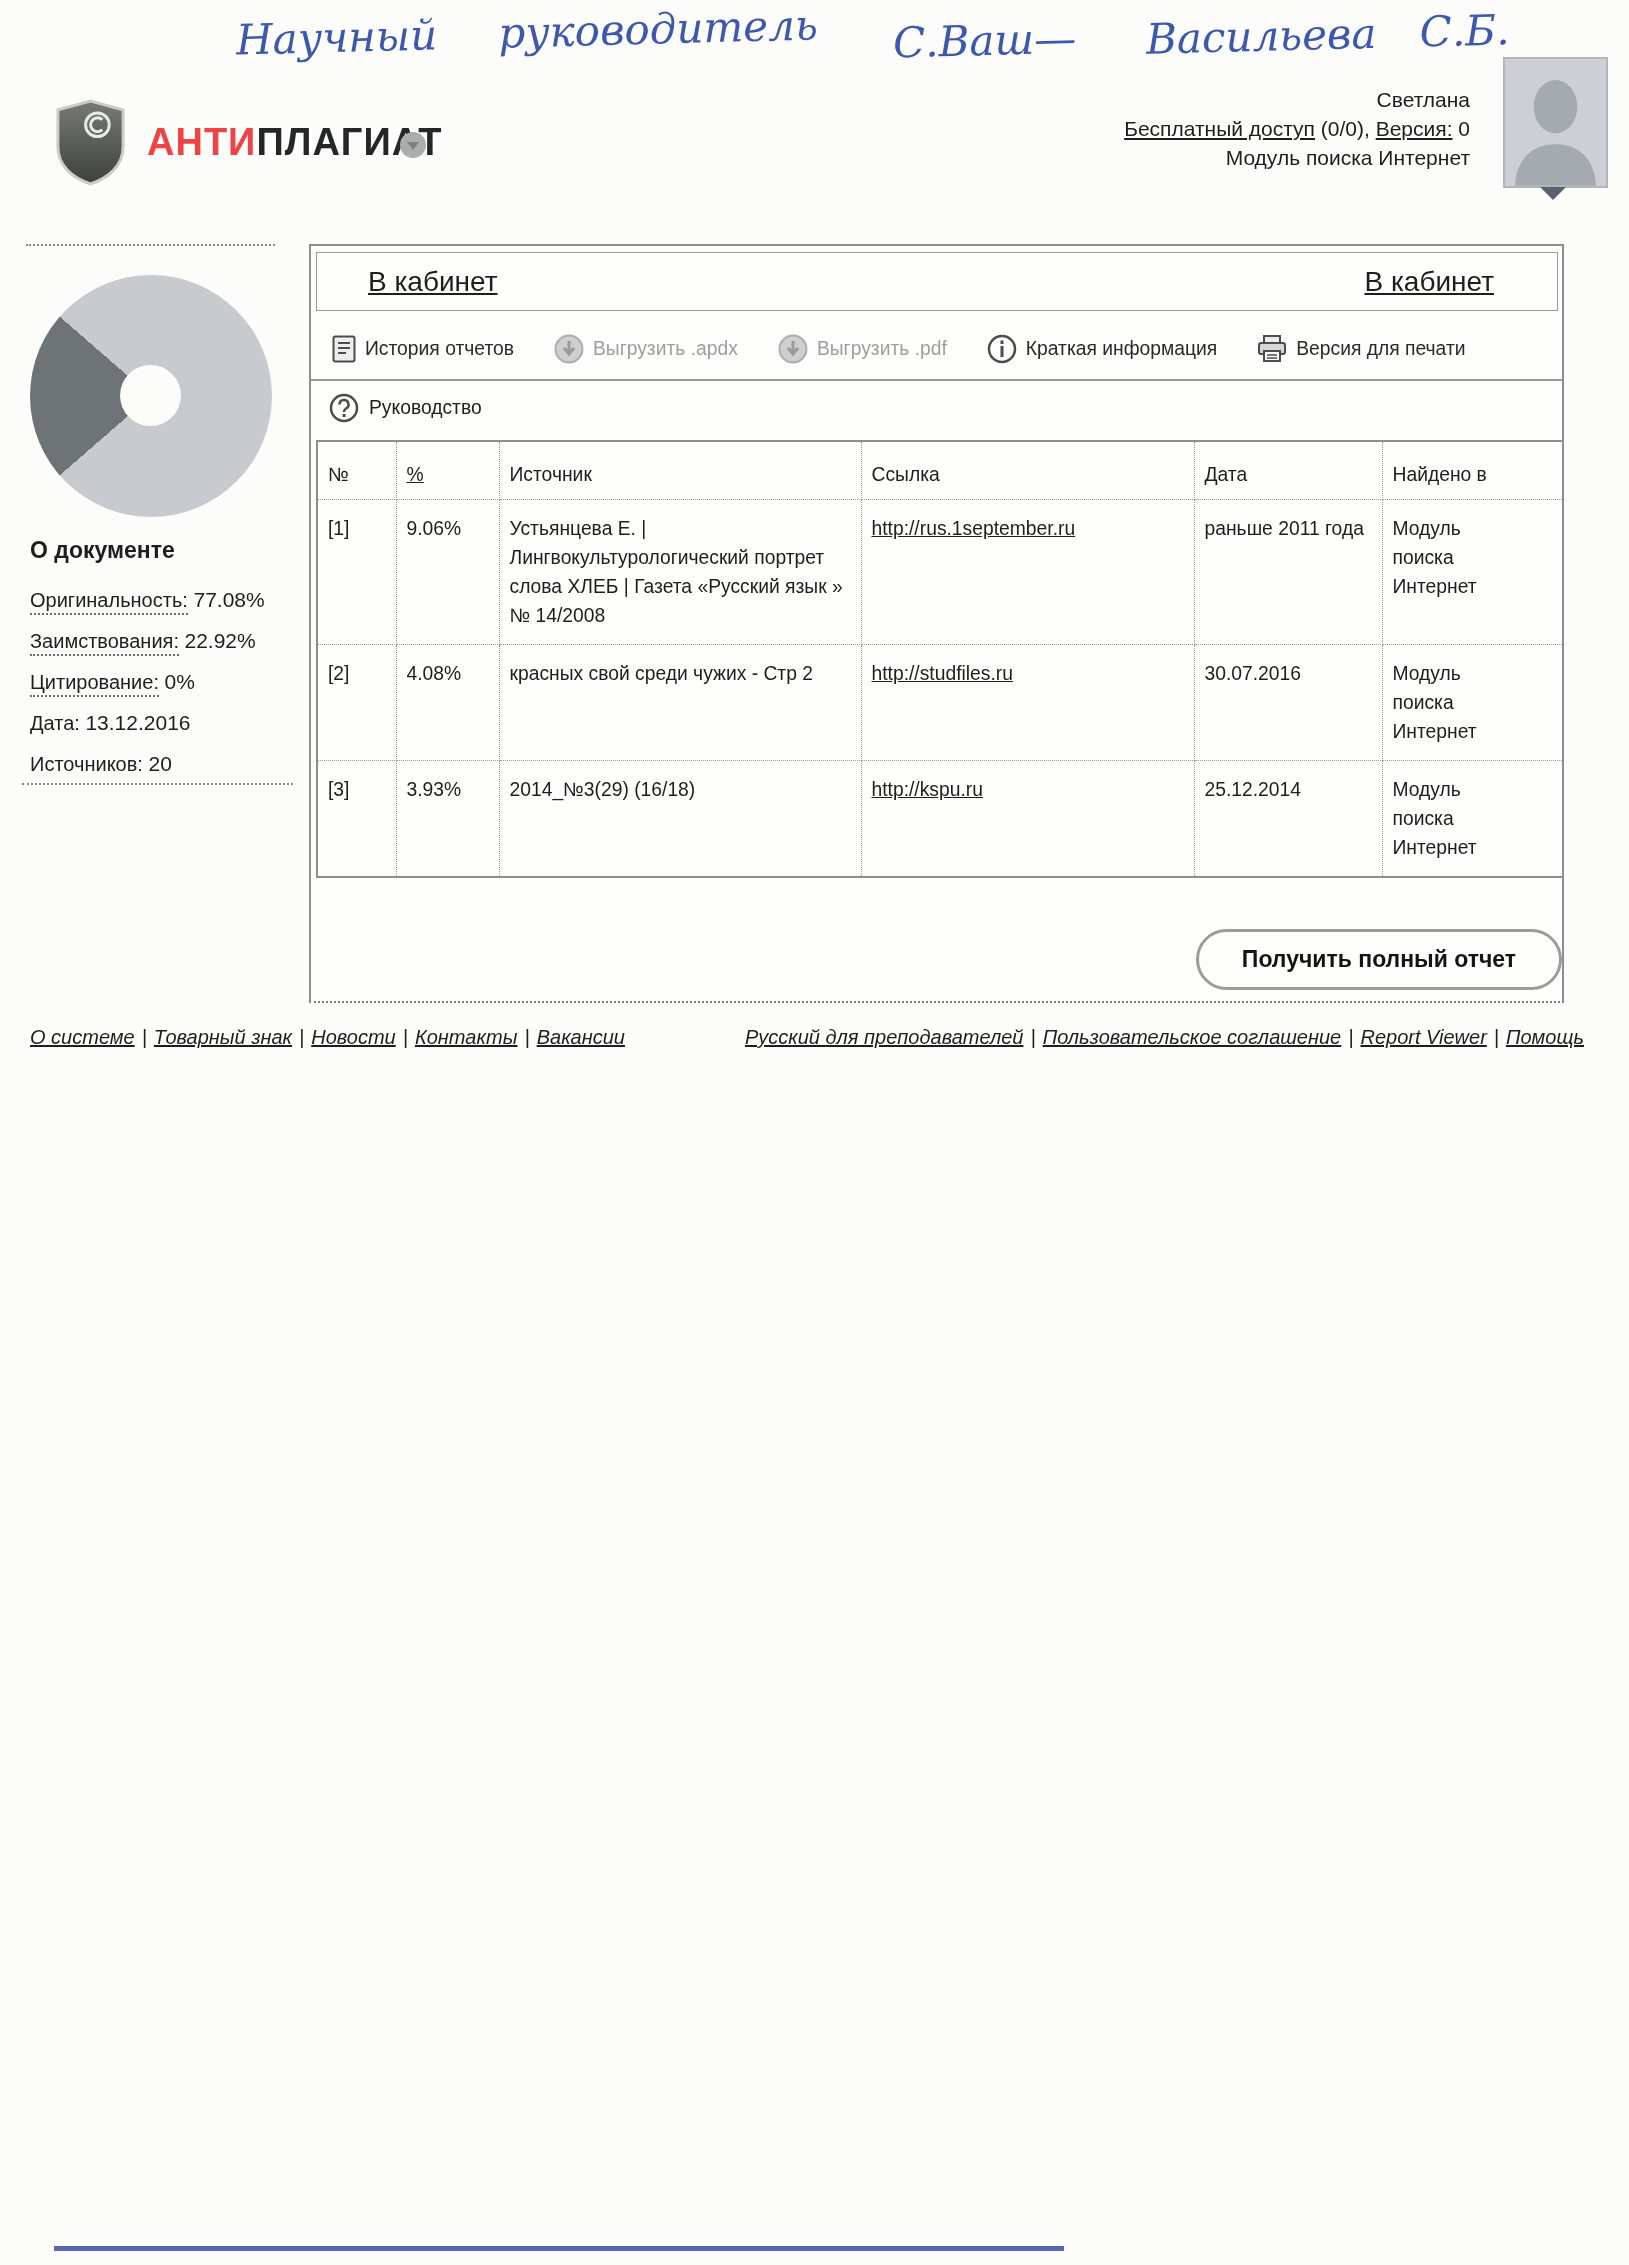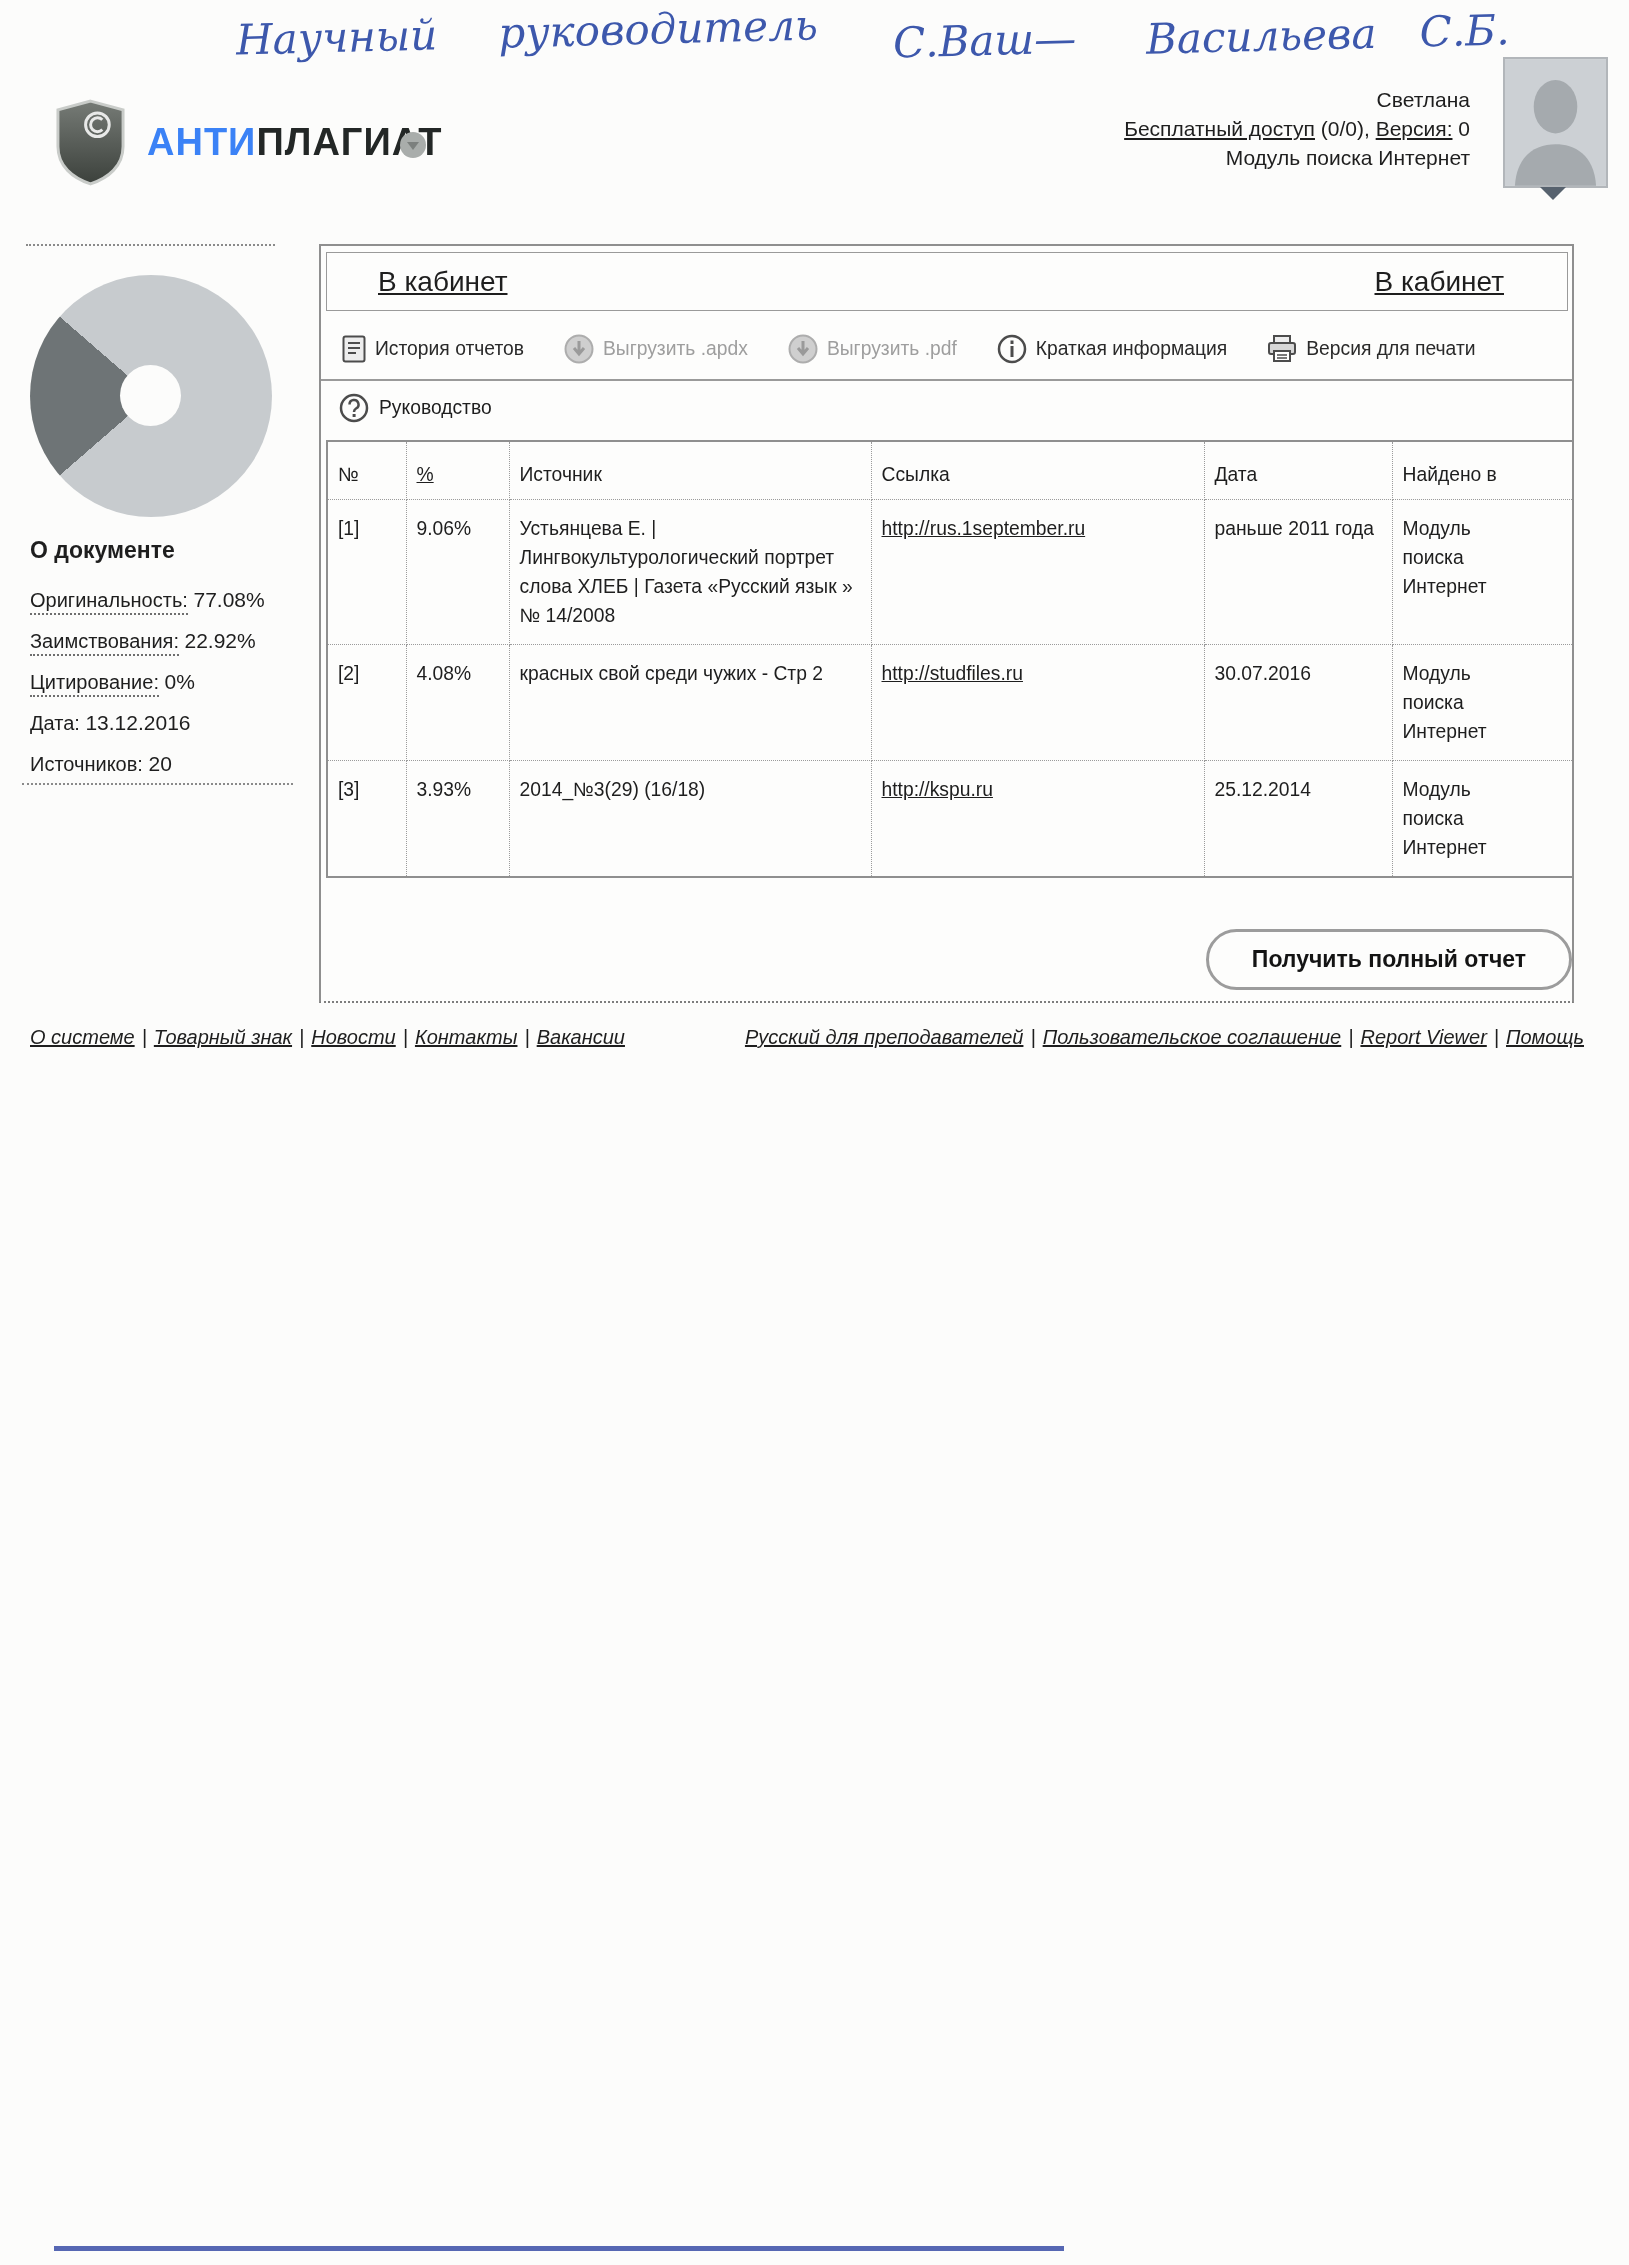--- a/index.html
+++ b/index.html
@@ -9,21 +9,21 @@
   
   .hw{position:absolute;font-family:"DejaVu Serif",serif;font-style:italic;color:#3d58ac;
       font-size:42px;white-space:nowrap;transform:rotate(-1.5deg);}
   .hw-label{left:236px;top:8px;word-spacing:48px;}
   .hw-sign{left:893px;top:16px;}
   .hw-name{left:1146px;top:10px;word-spacing:30px;}
   
   .logo{position:absolute;left:54px;top:99px;display:flex;align-items:center;text-decoration:none;}
   .shield{width:73px;height:87px;display:block;}
   .logo-text{margin-left:20px;font-size:38px;font-weight:bold;letter-spacing:1px;}
-  .logo-anti{color:#3b82f6;}
+  .logo-anti{color:#ef4444;}
   .logo-plagiat{color:#232726;}
   .tm-icon{position:absolute;left:400px;top:132px;width:26px;height:26px;border-radius:50%;
            background:#a9adab;display:flex;align-items:center;justify-content:center;}
   .tm-icon::after{content:"";width:0;height:0;border:6px solid transparent;border-top:8px solid #7c807e;margin-top:7px;}
   .user-info{position:absolute;right:160px;top:85px;text-align:right;font-size:21px;line-height:29px;}
   .avatar{position:absolute;left:1503px;top:57px;width:101px;height:127px;background:#ccd0d4;
           border:2px solid #b2b6ba;box-shadow:inset 0 0 0 3px #e4e6e8;cursor:pointer;}
   .avatar svg{display:block;width:100%;height:100%;}
   .avatar-arrow{position:absolute;left:1540px;top:187px;width:0;height:0;cursor:pointer;
           border-left:13px solid transparent;border-right:13px solid transparent;border-top:13px solid #57626e;}
@@ -35,21 +35,21 @@
          background:conic-gradient(#c7cbce 0deg 229deg,#6e7476 229deg 311deg,#c7cbce 311deg 360deg);}
   .donut::after{content:"";position:absolute;left:50%;top:50%;width:61px;height:61px;margin:-31px 0 0 -31px;
          border-radius:50%;background:#fcfcfb;}
   .about{position:absolute;left:30px;top:537px;width:272px;}
   .about-title{font-size:23px;font-weight:bold;margin-bottom:24px;}
   .stat{margin-bottom:17px;font-size:20px;line-height:24px;}
   .stat .lbl-dotted{border-bottom:2px dotted #6e6e6e;padding-bottom:2px;cursor:help;}
   .stat .val{font-size:21px;}
   
   .panel{position:absolute;left:309px;top:244px;width:1255px;height:759px;background:#fdfdfc;
-         border:2px solid #8f8f8f;border-bottom:2px dotted #7d7d7d;box-sizing:border-box;margin-left:10px;}
+         border:2px solid #8f8f8f;border-bottom:2px dotted #7d7d7d;box-sizing:border-box;}
   .titlebar{position:absolute;left:5px;right:4px;top:6px;height:57px;border:1px solid #9a9a9a;
             display:flex;align-items:center;font-size:28px;}
   .cab-left{margin-left:51px;}
   .panel-title{margin-left:24px;color:#242424;}
   .cab-right{margin-left:auto;margin-right:63px;}
   .toolbar{position:absolute;left:5px;right:4px;top:79px;height:48px;display:flex;align-items:center;
            gap:40px;padding-left:16px;font-size:19.3px;}
   .tb-item{display:flex;align-items:center;gap:9px;cursor:pointer;color:#2a2a2a;}
   .tb-item.disabled{color:#9e9e9e;cursor:default;}
   .tb-item svg{flex:0 0 auto;}

